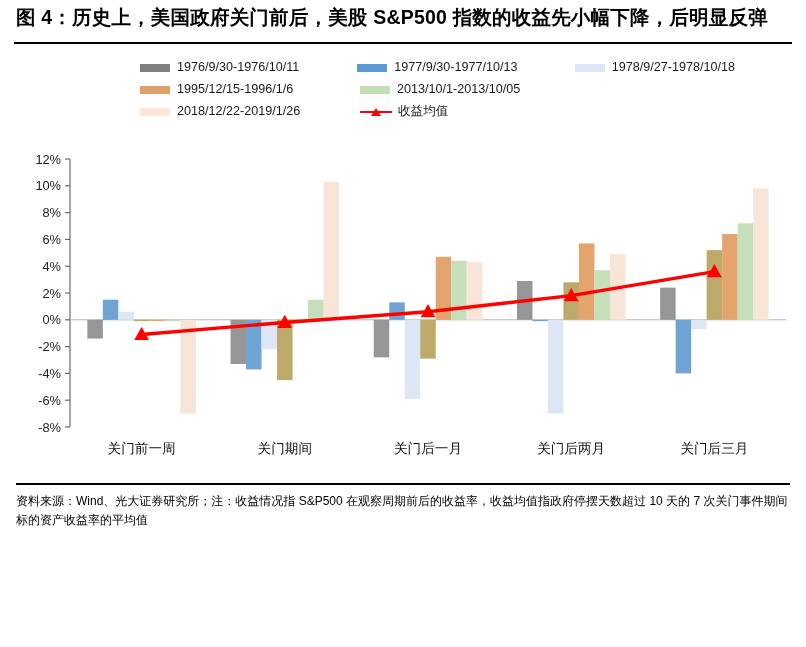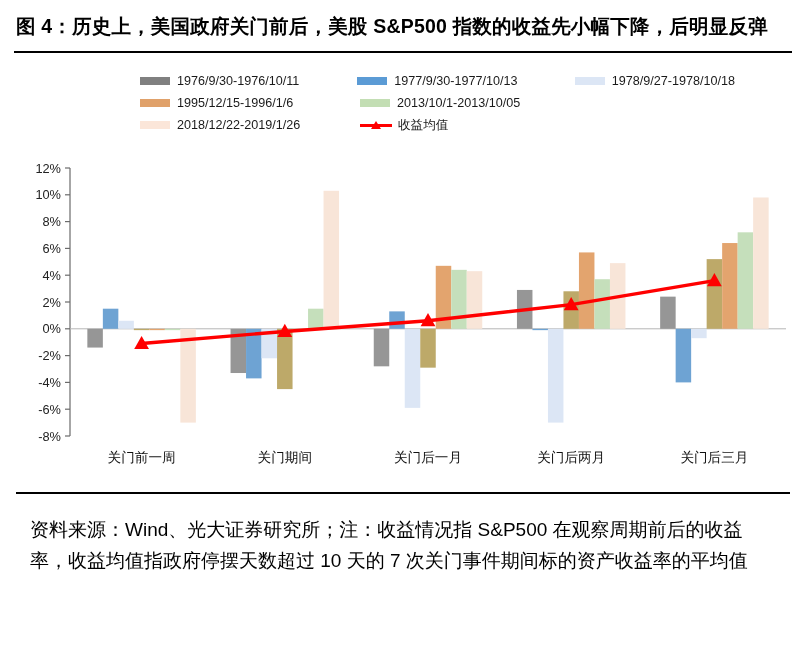--- a/index.html
+++ b/index.html
@@ -17,21 +17,21 @@
   }
   .figure {
     width: 806px;
     height: 647px;
     position: relative;
     box-sizing: border-box;
     padding: 0 14px;
   }
   
   .title-block {
-    padding-top: 12px;
+    padding-top: 3px;
   }
   .title-text {
     font-size: 19.5px;
     font-weight: bold;
     line-height: 1.45;
     letter-spacing: 0.2px;
     color: #000;
     margin: 0;
     padding: 0 2px;
   }
@@ -40,21 +40,21 @@
     margin-top: 11px;
   }
   
   .legend {
     margin: 17px 0 0 0;
     padding-left: 126px;
     display: block;
   }
   .legend-row {
     display: flex;
-    align-items: center;
+    align-items: flex-start;
     height: 22px;
     white-space: nowrap;
   }
   .legend-item {
     display: flex;
     align-items: center;
     margin-right: 14px;
   }
   .legend-item.w1 { width: 206px; }
   .legend-swatch {
@@ -96,25 +96,25 @@
     height: 318px;
     margin-top: 24px;
   }
   .plot-svg { display: block; }
   
   .foot-rule {
     border-top: 2.5px solid #000;
     margin: 14px 2px 0 2px;
   }
   .footnote {
-    font-size: 19px;
+    font-size: 12px;
     line-height: 1.6;
     color: #000;
     padding: 7px 2px 0 2px;
-    margin: 14px;
+    margin: 0;
   }
 </style>
 </head>
 <body>
 
 <div class="figure">
 
   <div class="title-block">
     <p class="title-text">图 4：历史上，美国政府关门前后，美股 S&amp;P500 指数的收益先小幅下降，后明显反弹</p>
     <div class="title-rule"></div>

